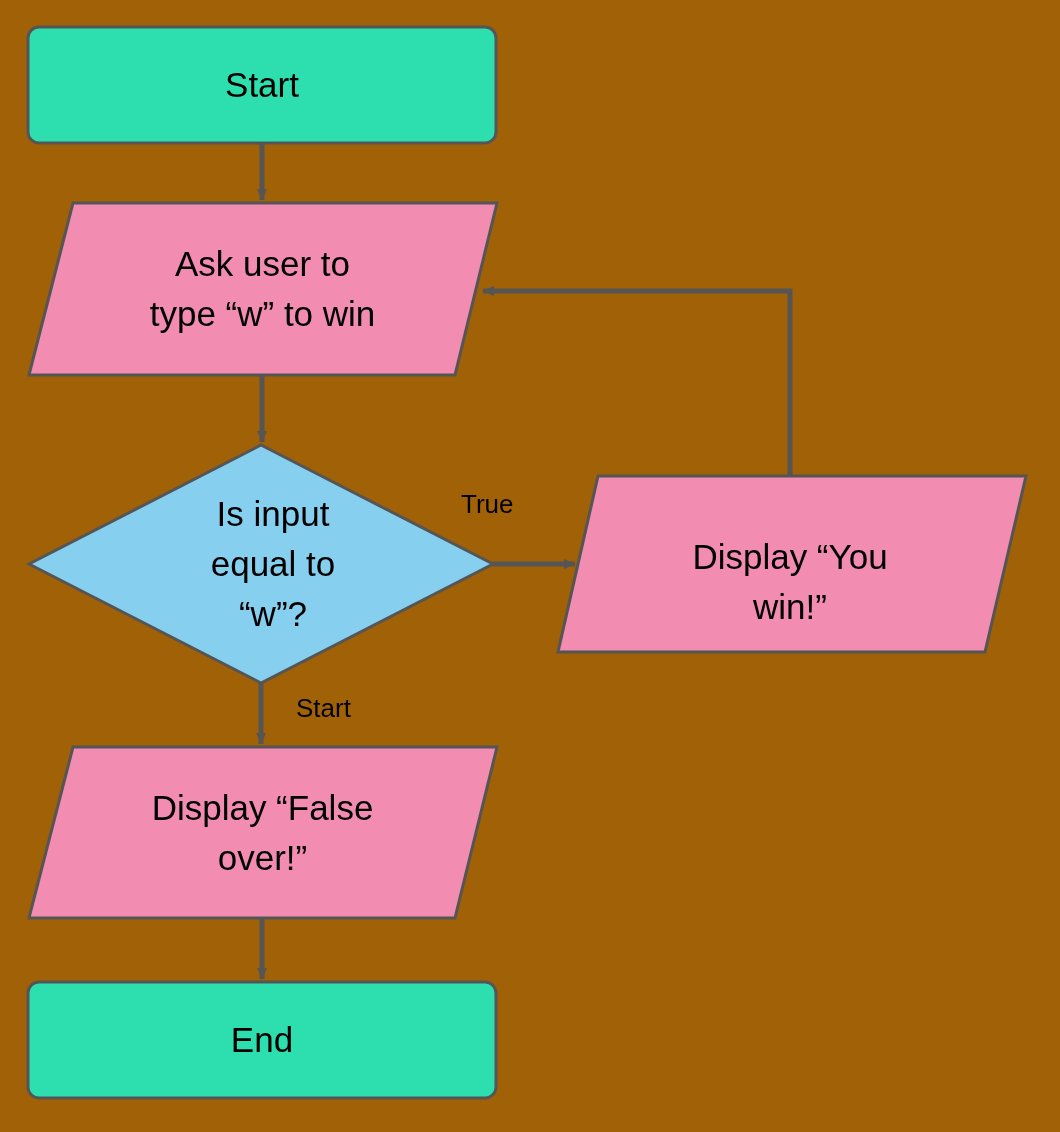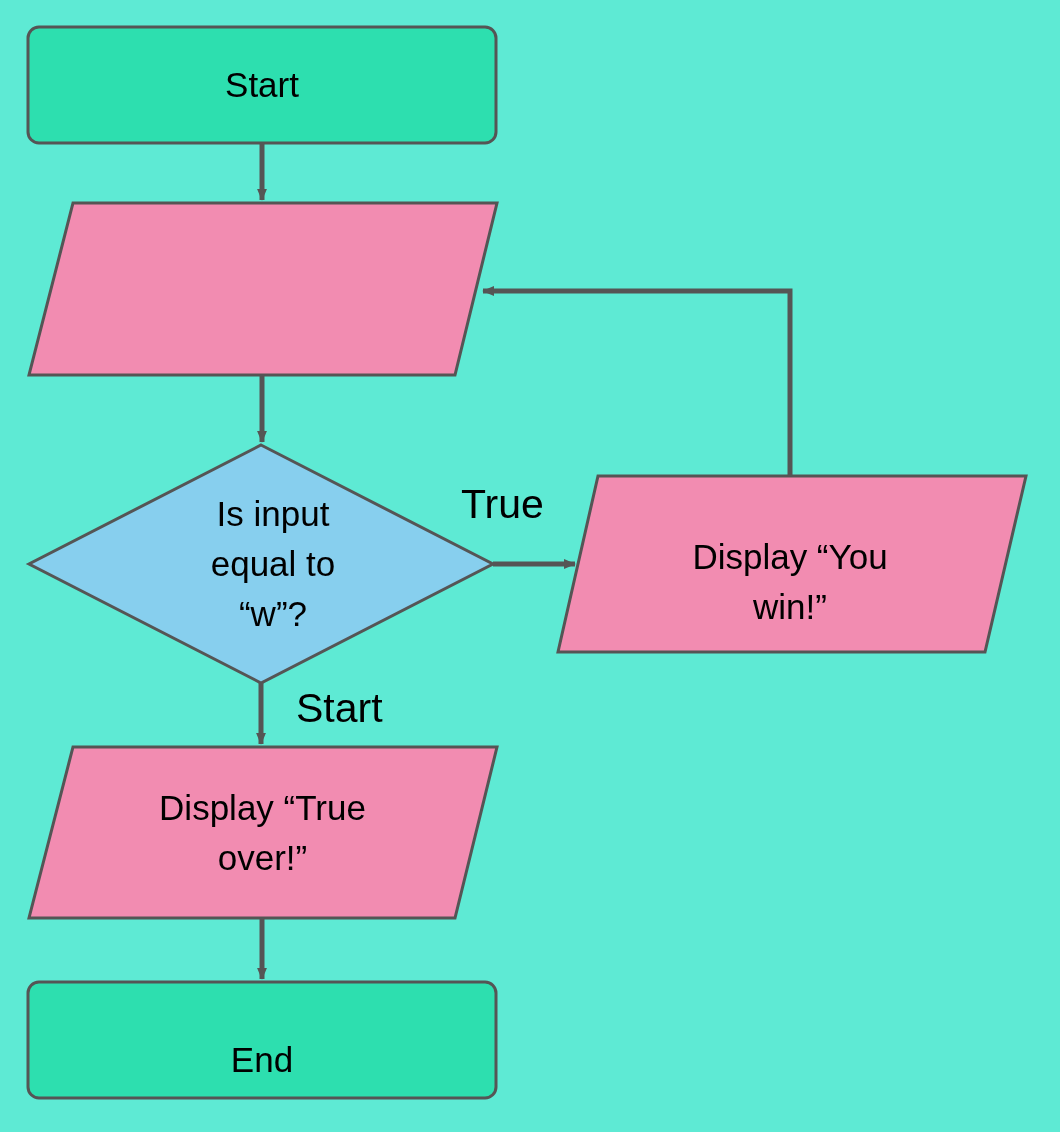--- a/index.html
+++ b/index.html
@@ -7,21 +7,21 @@
     padding: 0;
     background: #ffffff;
   }
   body {
     font-family: "Liberation Sans", sans-serif;
   }
   #flowchart-canvas {
     position: relative;
     width: 1060px;
     height: 1132px;
-    background: #5eead4;
+    background: #a16207;
     overflow: hidden;
   }
   #flow-svg {
     position: absolute;
     top: 0;
     left: 0;
     width: 1060px;
     height: 1132px;
   }
   .node-label {
@@ -33,32 +33,32 @@
     color: #000000;
     font-size: 35px;
     line-height: 50px;
     white-space: pre-line;
     pointer-events: none;
     font-family: "Liberation Sans", sans-serif;
   }
   .edge-label {
     position: absolute;
     color: #000000;
-    font-size: 41px;
+    font-size: 26px;
     line-height: 40px;
     white-space: nowrap;
     font-family: "Liberation Sans", sans-serif;
   }
   
   #label-start      { left: 28px;  top: 27px;   width: 468px; height: 116px; }
   #label-ask        { left: 55px;  top: 203px;  width: 415px; height: 172px; }
   #label-decision   { left: 113px; top: 470px;  width: 320px; height: 188px; }
   #label-win        { left: 570px; top: 476px;  width: 440px; height: 212px; }
   #label-gameover   { left: 55px;  top: 747px;  width: 415px; height: 171px; }
-  #label-end        { left: 28px;  top: 982px;  width: 468px; height: 116px; margin-top: 20px; }
+  #label-end        { left: 28px;  top: 982px;  width: 468px; height: 116px; }
   
   #label-true       { left: 461px; top: 484px; }
   #label-false      { left: 296px; top: 688px; }
 </style>
 </head>
 <body>
 
 <div id="flowchart-canvas">
 
   <svg id="flow-svg" viewBox="0 0 1060 1132">
@@ -88,29 +88,31 @@
 
     <path d="M 261 683 L 261 744" fill="none" stroke="#555555" stroke-width="5" marker-end="url(#arrowhead)"></path>
 
     <path d="M 790 476 L 790 291 L 483 291" fill="none" stroke="#555555" stroke-width="5" marker-end="url(#arrowhead)"></path>
 
     <path d="M 262 918 L 262 979" fill="none" stroke="#555555" stroke-width="5" marker-end="url(#arrowhead)"></path>
   </svg>
 
   <div class="node-label" id="label-start">Start</div>
 
+  <div class="node-label" id="label-ask">Ask user to
+type “w” to win</div>
 
   <div class="node-label" id="label-decision">Is input
 equal to
 “w”?</div>
 
   <div class="node-label" id="label-win">Display “You
 win!”</div>
 
-  <div class="node-label" id="label-gameover">Display “True
+  <div class="node-label" id="label-gameover">Display “False
 over!”</div>
 
   <div class="node-label" id="label-end">End</div>
 
   <div class="edge-label" id="label-true">True</div>
 
   <div class="edge-label" id="label-false">Start</div>
 
 </div>
 

